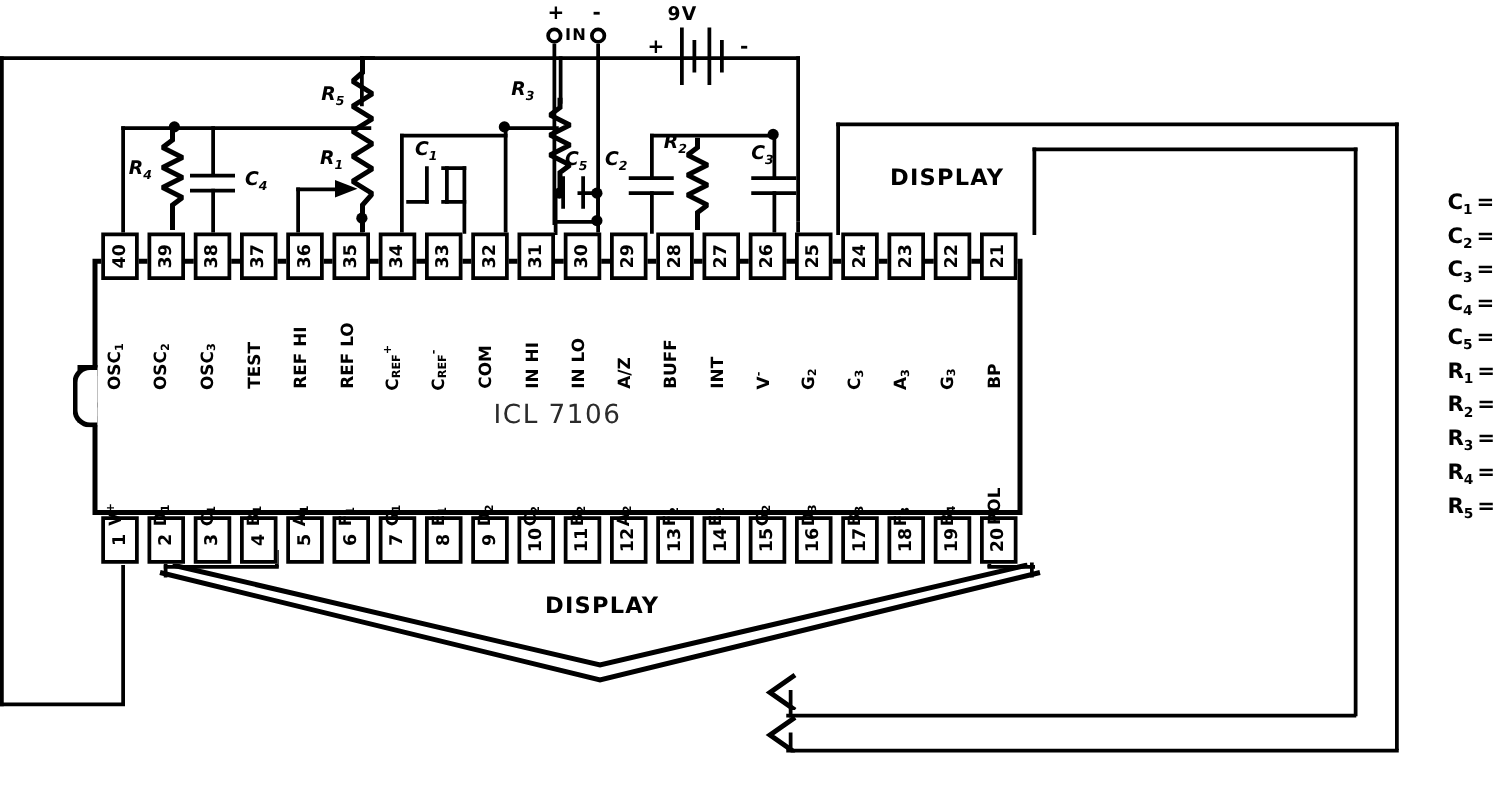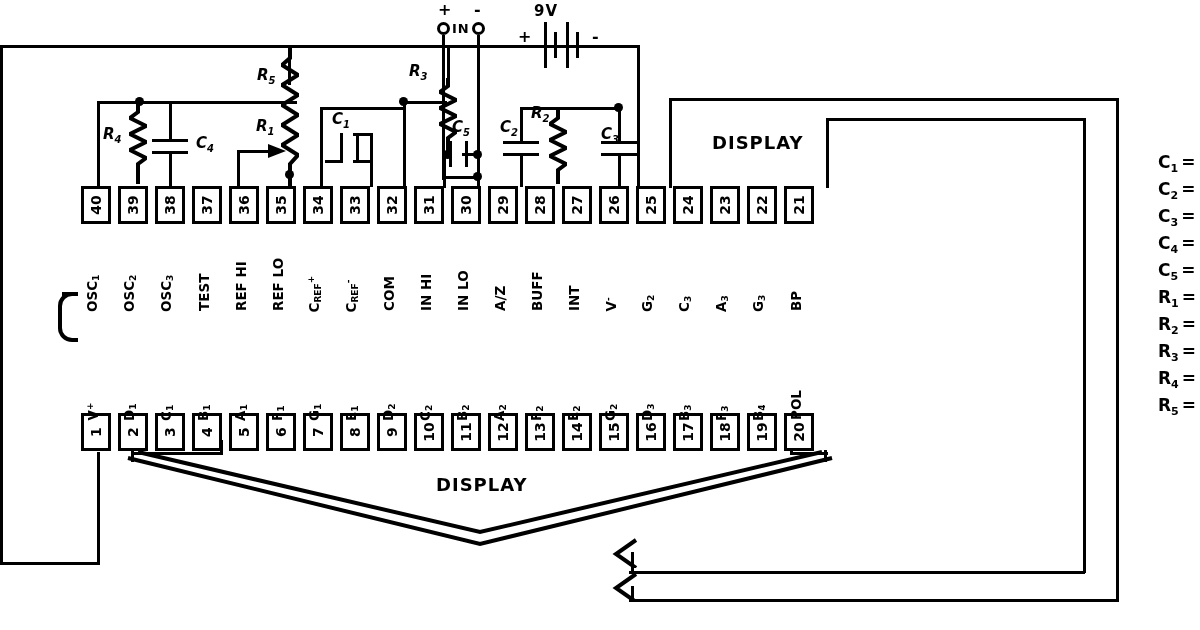--- a/index.html
+++ b/index.html
@@ -118,20 +118,23 @@
   .sign {
     position: absolute; font-size: 16px; font-weight: bold; color: #000;
     font-family: "DejaVu Sans", sans-serif;
   }
 </style>
 </head>
 <body>
 
 <div id="root">
 
+  <div id="ic-body">
+    <div id="ic-label">ICL 7106</div>
+  </div>
   <div id="ic-notch"></div>
 
   <div class="wire h" style="left:0px;  top:45px;  width:300px;"></div>
   <div class="wire h" style="left:288px;top:45px;  width:352px;"></div>
   <div class="wire v" style="left:0px;  top:45px;  height:520px;"></div>
   <div class="wire h" style="left:0px;  top:562px; width:100px;"></div>
   <div class="wire v" style="left:97px; top:452px; height:112px;"></div>
 
   <div class="wire v" style="left:288px;top:45px;  height:40px;"></div>
   <div class="wire v" style="left:447px;top:45px;  height:38px;"></div>
@@ -215,21 +218,21 @@
   <div class="node" style="left:443px;top:150px;"></div>
 
   <div class="wire v" style="left:449px;top:141px;height:26px;"></div>
   <div class="wire v" style="left:465px;top:141px;height:26px;"></div>
   <div class="wire h" style="left:446px;top:153px;width:6px;"></div>
   <div class="wire h" style="left:462px;top:153px;width:18px;"></div>
   <div class="comp-label" style="left:452px;top:118px;text-align:right;">
     <span>C<sub>5</sub></span>
   </div>
   <div class="node" style="left:473px;top:150px;"></div>
-  <div class="comp-label" style="left:500px;top:118px;">
+  <div class="comp-label" style="left:484px;top:118px;">
     <span>C<sub>2</sub></span>
   </div>
   <div class="wire h" style="left:443px;top:176px;width:37px;"></div>
   <div class="node" style="left:473px;top:172px;"></div>
   <div class="wire v" style="left:443px;top:154px;height:34px;"></div>
   <div class="wire v" style="left:477px;top:154px;height:34px;"></div>
 
   <div class="wire v" style="left:520px;top:107px;height:36px;"></div>
   <div class="wire h" style="left:503px;top:141px;width:36px;"></div>
   <div class="wire h" style="left:503px;top:153px;width:36px;"></div>
@@ -240,21 +243,21 @@
   <svg class="res" style="left:549px;top:110px;" width="18" height="74">
     <polyline points="9,0 9,8 1,14 17,22 1,30 17,38 1,46 17,54 9,60 9,74" fill="none" stroke="#000" stroke-width="4"></polyline>
   </svg>
   <div class="comp-label" style="left:531px;top:104px;">
     <span>R<sub>2</sub></span>
   </div>
   <div class="wire v" style="left:618px;top:107px;height:36px;"></div>
   <div class="wire h" style="left:601px;top:141px;width:36px;"></div>
   <div class="wire h" style="left:601px;top:153px;width:36px;"></div>
   <div class="wire v" style="left:618px;top:153px;height:34px;"></div>
-  <div class="comp-label" style="left:601px;top:113px;margin-top:12px;">
+  <div class="comp-label" style="left:601px;top:113px;">
     <span>C<sub>3</sub></span>
   </div>
 
   <div class="wire v" style="left:637px;top:177px;height:10px;"></div>
 
   <div class="plain-label" style="left:712px;top:132px;">DISPLAY</div>
   <div class="wire h" style="left:669px;top:98px;width:450px;"></div>
   <div class="wire v" style="left:669px;top:98px;height:90px;"></div>
   <div class="wire v" style="left:1116px;top:98px;height:502px;"></div>
   <div class="wire h" style="left:826px;top:118px;width:260px;"></div>

